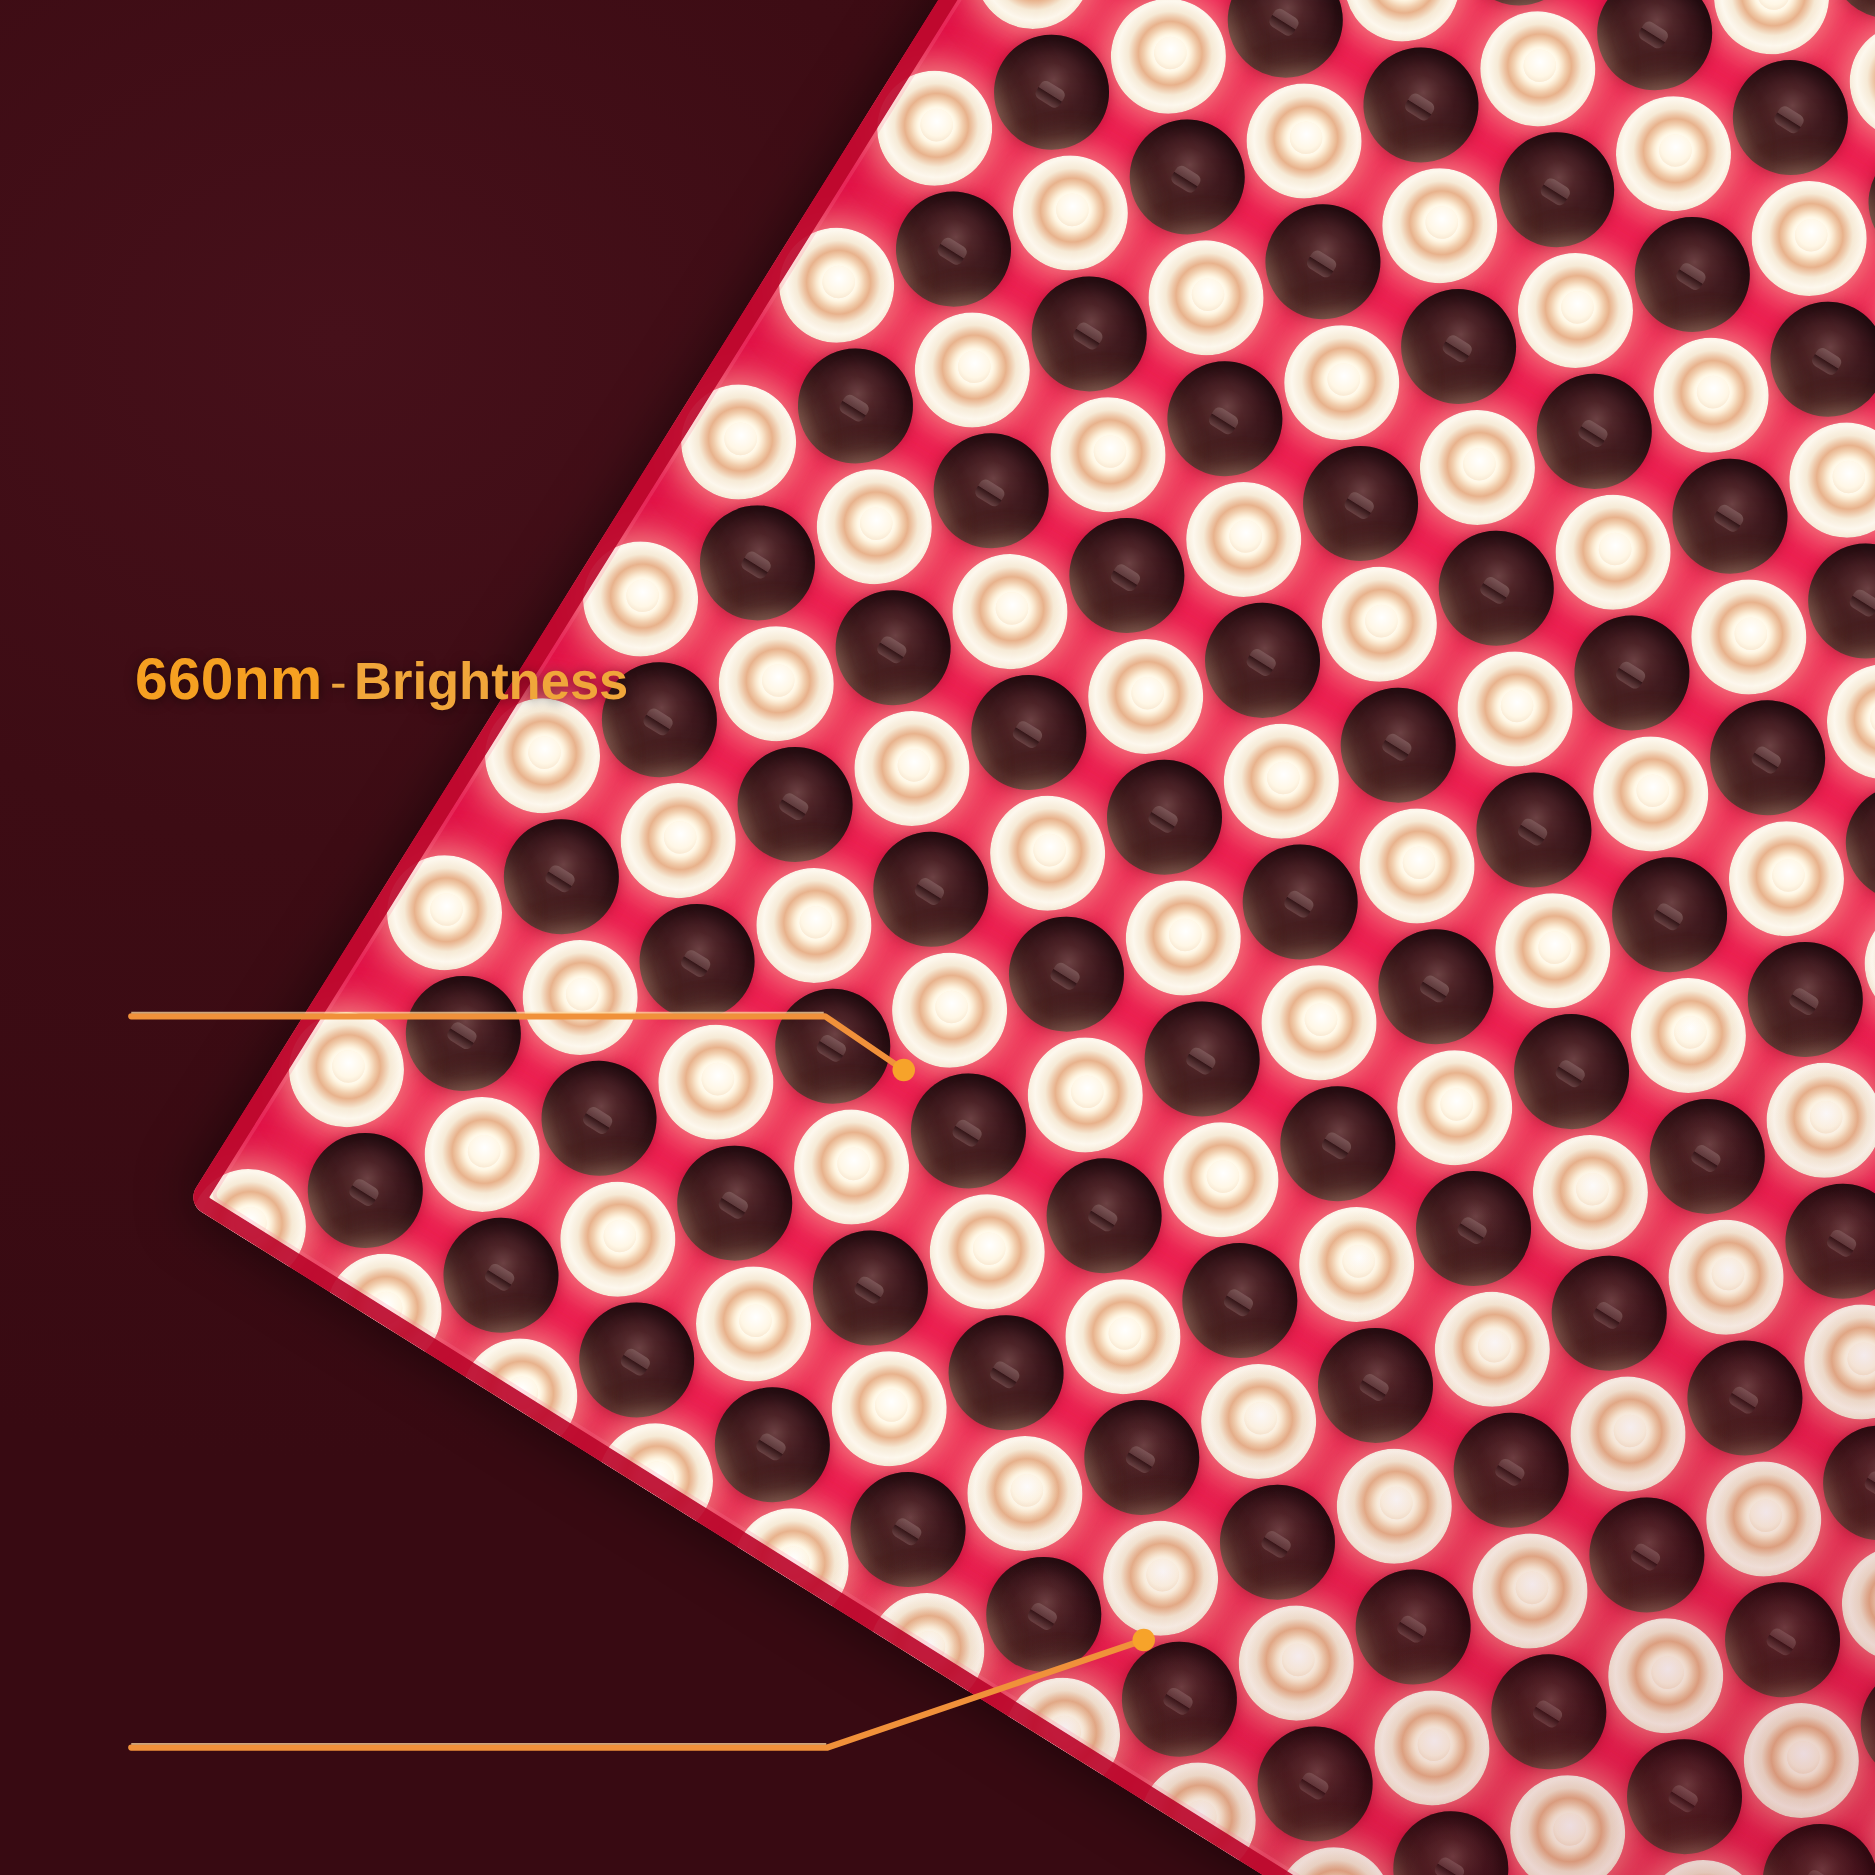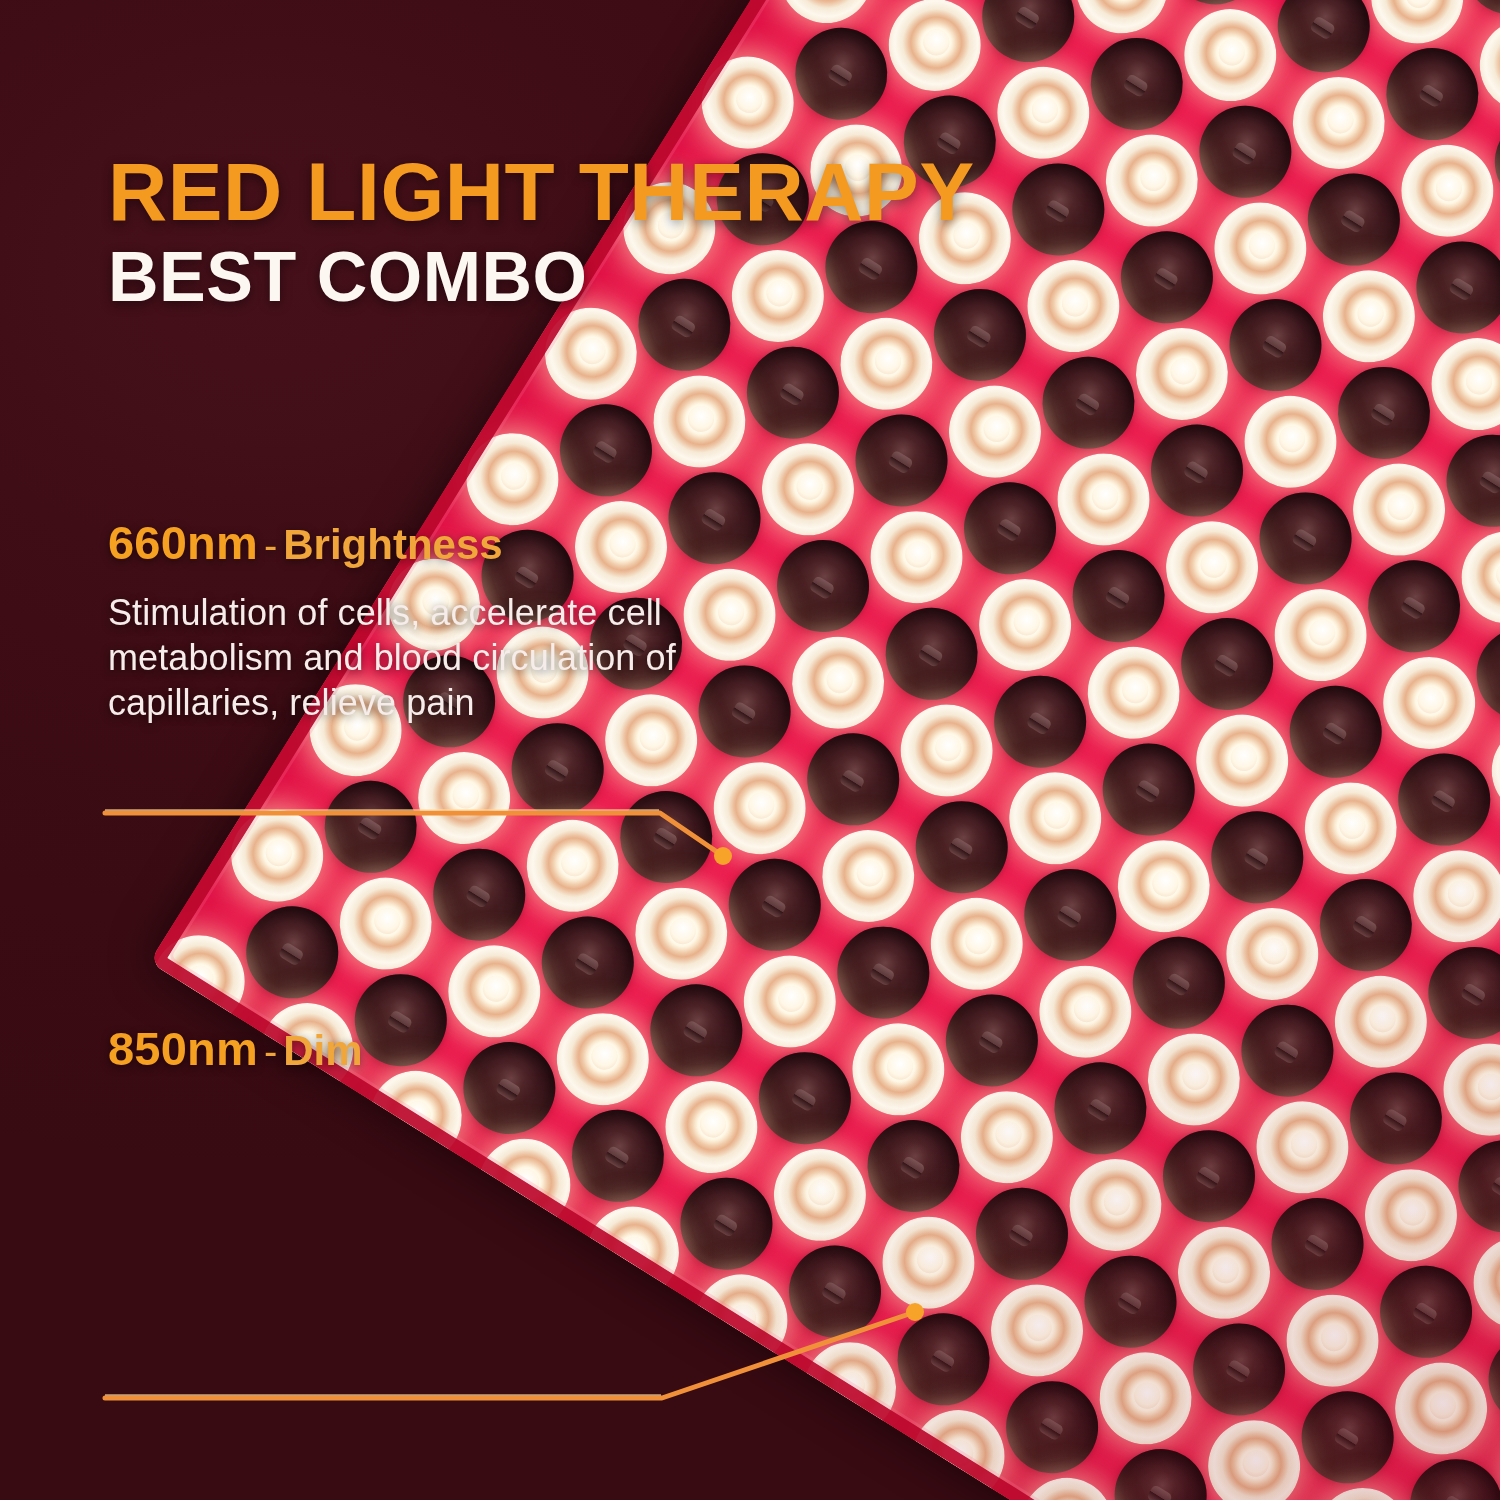--- a/index.html
+++ b/index.html
@@ -431,32 +431,24 @@
     <g stroke="#ffd9a0" stroke-width="1.4" fill="none" opacity="0.75">
       <path d="M105,810 L659,810"></path>
       <path d="M105,1395 L661,1395"></path>
     </g>
     <circle cx="723" cy="856" r="9" fill="#f7a32a"></circle>
     <circle cx="915" cy="1312" r="9" fill="#f7a32a"></circle>
   </svg>
 
   <div class="content">
 
-    <div class="headline">
-      <div class="line1">RED LIGHT THERAPY</div>
-      <div class="line2">BEST COMBO</div>
-    </div>
 
     <div class="spec s660">
       <div class="spec-title">
         <span class="nm">660nm</span><span class="dash">-</span><span class="mode">Brightness</span>
       </div>
-      <div class="spec-body">Stimulation of cells, accelerate cell metabolism and blood circulation of capillaries, relieve pain</div>
     </div>
 
     <div class="spec s850">
-      <div class="spec-title">
-        <span class="nm">850nm</span><span class="dash">-</span><span class="mode">Dim</span>
-      </div>
     </div>
 
   </div>
 </div>
 
 </body></html>

